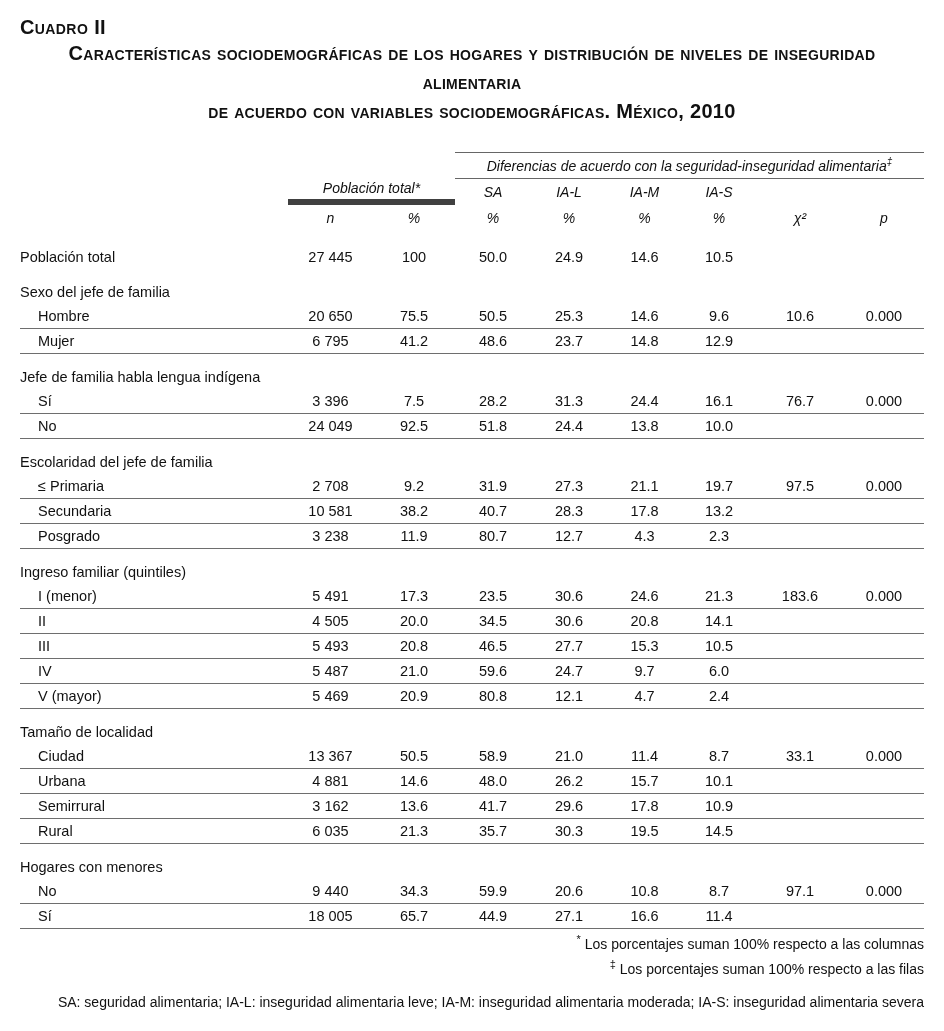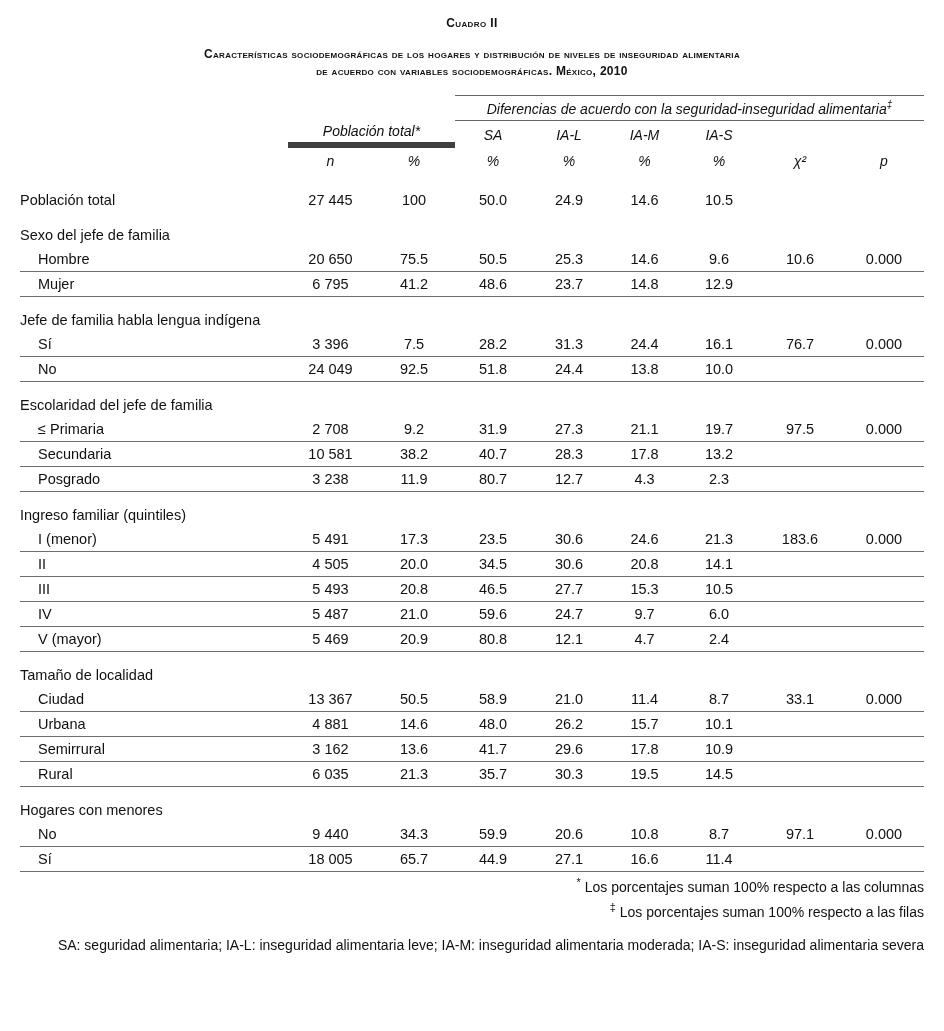--- a/index.html
+++ b/index.html
@@ -6,41 +6,40 @@
   body {
     width: 944px;
     min-height: 1031px;
     background: #ffffff;
     color: #111111;
     font-family: "Liberation Sans", sans-serif;
   }
   .page { padding: 16px 20px 10px; }
 
   .title {
-    text-align: center;
     font-weight: 700;
     font-variant: small-caps;
-    font-size: 12px;
+    font-size: 20px;
     letter-spacing: 0.4px;
   }
   .subtitle {
     text-align: center;
     font-weight: 700;
     font-variant: small-caps;
-    font-size: 12px;
+    font-size: 20px;
     letter-spacing: 0.3px;
     line-height: 1.45;
-    margin-top: 16px;
+    margin-top: 0;
   }
 
   table.main {
     border-collapse: collapse;
     table-layout: fixed;
     width: 904px;
-    margin-top: 14px;
+    margin-top: 26px;
   }
   thead td {
     font-style: italic;
     font-size: 14px;
     text-align: center;
     vertical-align: bottom;
     padding: 2px 0;
   }
   td.spanner {
     border-top: 1px solid #666;

